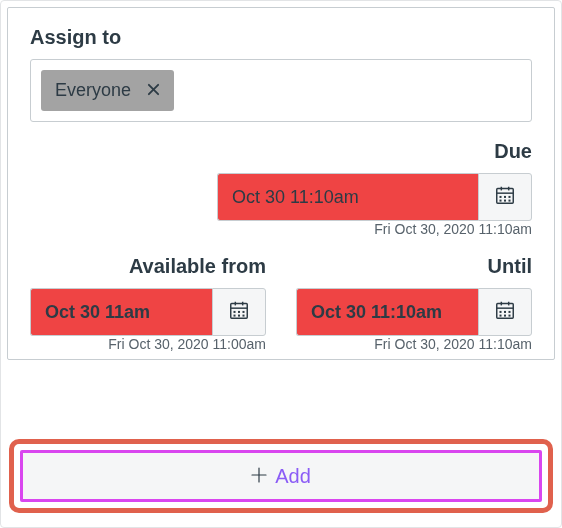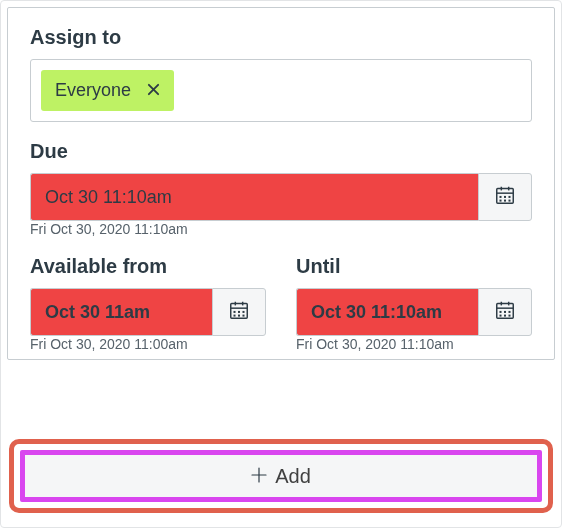--- a/index.html
+++ b/index.html
@@ -37,38 +37,39 @@
     border-radius: 3px;
     padding: 10px 10px;
     margin-bottom: 18px;
     display: flex;
     align-items: center;
     flex-wrap: wrap;
     min-height: 46px;
     box-sizing: border-box;
   }
   .token {
-    background: #bef264;
+    background: #a3a3a3;
     border-radius: 3px;
     padding: 10px 14px;
     display: inline-flex;
     align-items: center;
     font-size: 18px;
     color: #2d3b45;
   }
   .token .remove {
     margin-left: 16px;
     font-size: 17px;
     line-height: 1;
     cursor: pointer;
     color: #2d3b45;
   }
   .date-group {
     display: flex;
     flex-direction: column;
+    align-items: flex-end;
   }
   .date-inputrow {
     display: flex;
   }
   .date-input {
     flex: 1;
     border: 1px solid #c7cdd1;
     border-right: none;
     border-radius: 3px 0 0 3px;
     padding: 12px 14px;
@@ -122,27 +123,27 @@
     bottom: 14px;
     border: 5px solid #e0614d;
     border-radius: 10px;
     padding: 6px;
     box-sizing: border-box;
   }
   .add-btn {
     width: 100%;
     height: 52px;
     background: #f5f6f7;
-    border: 5px solid #d946ef;
+    border: 3px solid #d946ef;
     border-radius: 2px;
     display: flex;
     align-items: center;
     justify-content: center;
     font-size: 20px;
-    color: #404040;
+    color: #8b5cf6;
     cursor: pointer;
     box-sizing: border-box;
   }
   .add-btn .plus {
     margin-right: 8px;
     font-size: 20px;
     font-weight: 300;
     line-height: 1;
   }
 

